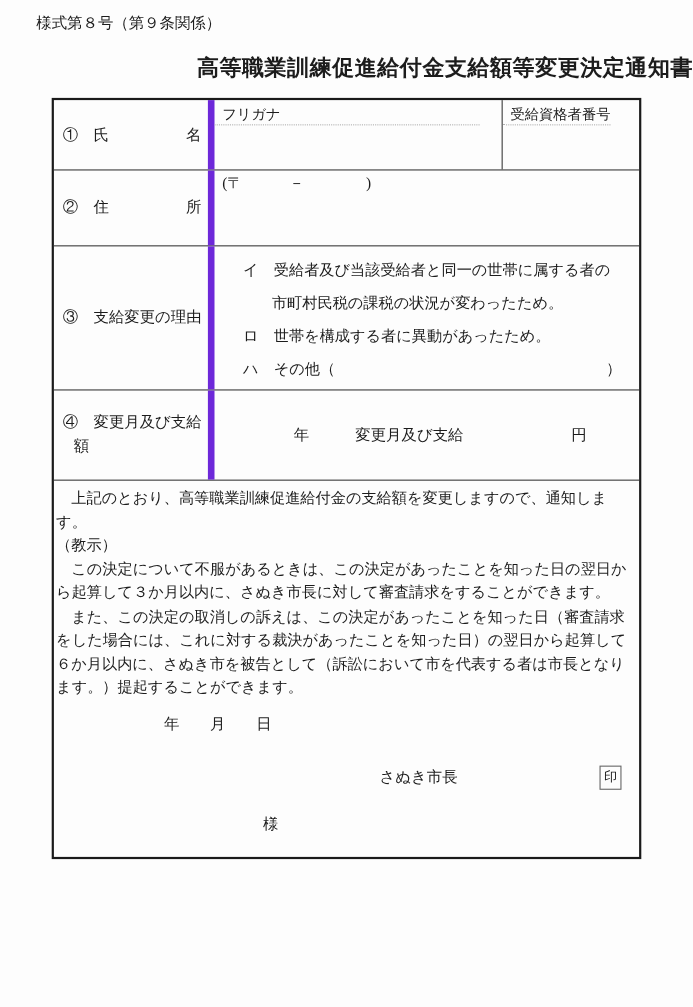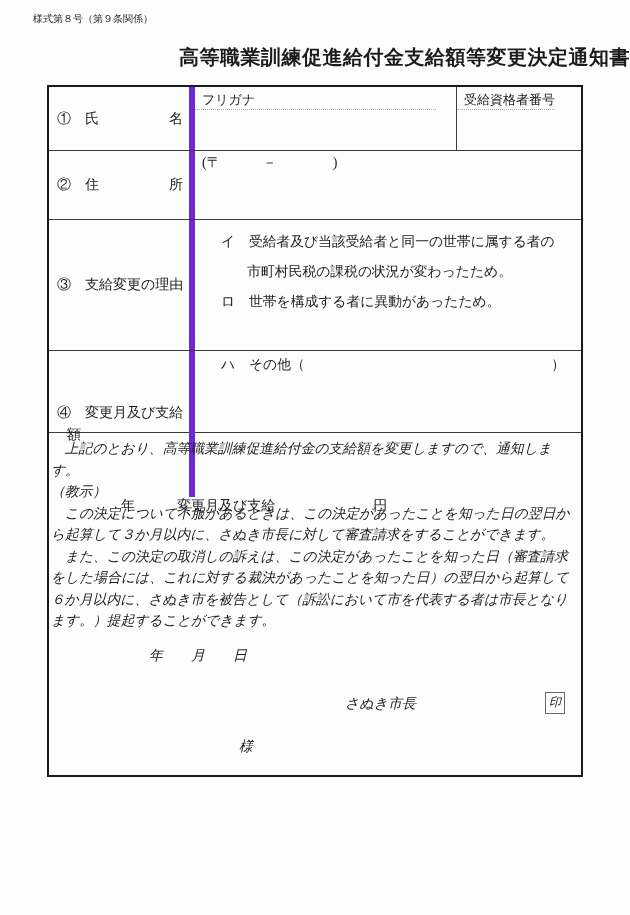--- a/index.html
+++ b/index.html
@@ -6,21 +6,21 @@
   body{
     width:630px;height:915px;
     background:#fdfdfd;
     color:#1c1c1c;
     font-family:"Liberation Serif","DejaVu Serif",serif;
     position:relative;
     overflow:hidden;
   }
   .form-number{
     margin:12px 0 0 33px;
-    font-size:10px;
+    font-size:14px;
   }
   .doc-title{
     margin-top:18px;
     text-align:right;
     font-size:20px;
     font-weight:bold;
     letter-spacing:0.5px;
   }
   .form-box{
     width:536px;
@@ -31,21 +31,21 @@
     background:#fdfdfd;
   }
   .trow{
     display:flex;
     border-bottom:1px solid #3a3a3a;
     box-sizing:border-box;
   }
   .r1{height:64px;}
   .r2{height:69px;}
   .r3{height:131px;}
-  .r4{height:82px;flex-direction:column;}
+  .r4{height:82px;}
   .lcell{
     width:146px;
     flex:0 0 146px;
     border-right:6px solid #6d28d9;
     box-sizing:border-box;
     display:flex;
     align-items:center;
     padding-left:8px;
     font-size:14px;
   }
@@ -78,21 +78,20 @@
   }
   .reason-item{
     padding-left:1.9em;
     text-indent:-1.9em;
   }
   .reason-item.other{
     display:flex;
     justify-content:space-between;
     padding-left:0;
     text-indent:0;
-    margin-top:33px;
   }
   
   .r4-label{
     flex-direction:column;
     align-items:flex-start;
     justify-content:center;
     display:flex;
     line-height:22px;
   }
   .r4-label .l2{padding-left:10px;}
@@ -100,21 +99,20 @@
     display:flex;
     align-items:center;
     padding-left:72px;
     font-size:14px;
   }
   
   .text-area{
     padding:5px 2px 0 2px;
     font-size:13.8px;
     line-height:21.5px;
-    font-style:italic;
   }
   .para{margin:0;}
   .date-line{
     margin-top:13px;
     padding-left:98px;
     font-size:14px;
   }
   .mayor-line{
     margin-top:26px;
     display:flex;

